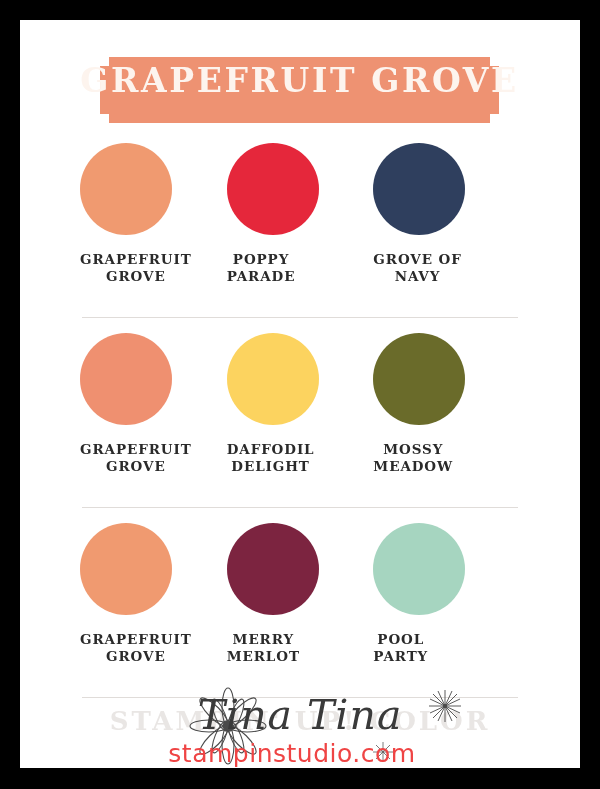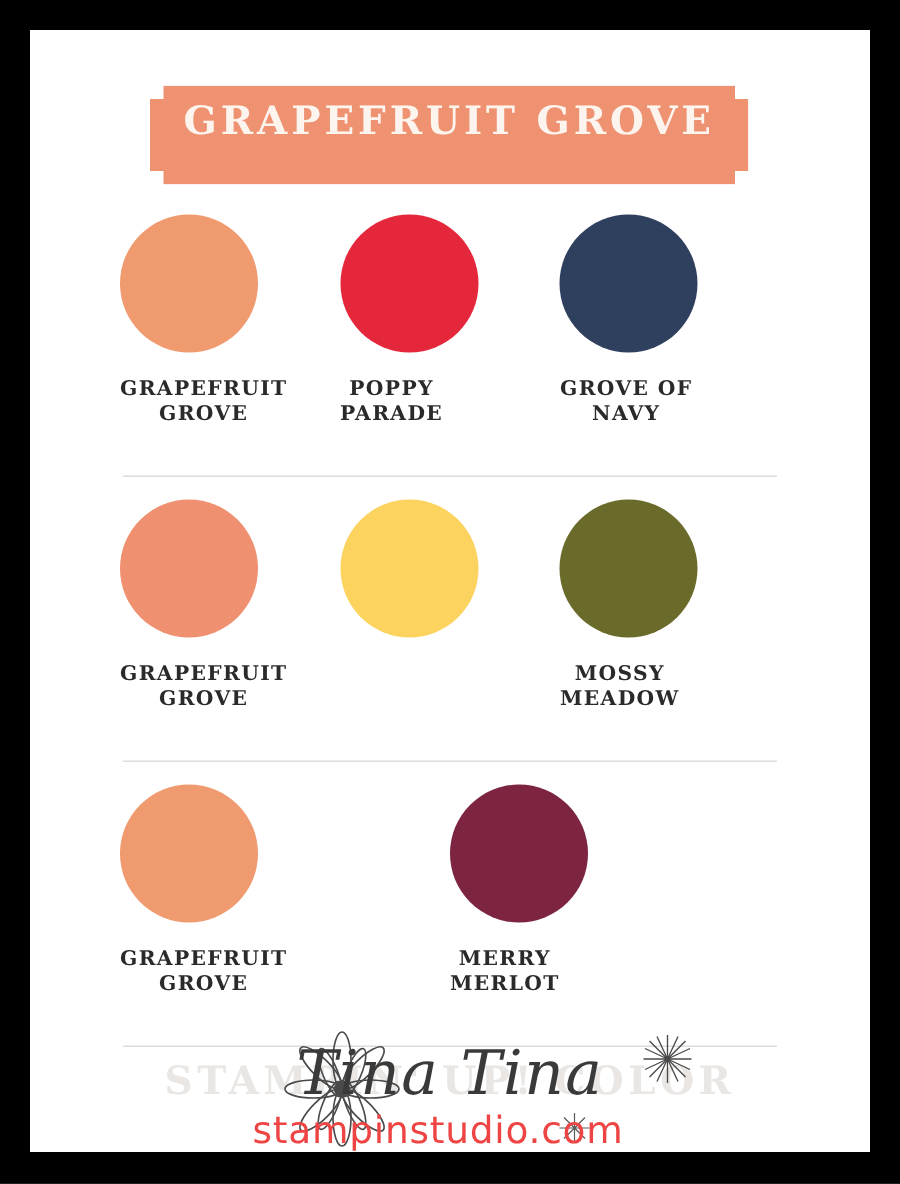--- a/index.html
+++ b/index.html
@@ -60,21 +60,21 @@
   }
   .banner-title {
     position: absolute;
     inset: 0;
     display: flex;
     align-items: center;
     justify-content: center;
     color: #fdf4ee;
     font-family: "DejaVu Serif", "Liberation Serif", serif;
     font-weight: 700;
-    font-size: 26px;
+    font-size: 33px;
     letter-spacing: 2.6px;
     white-space: nowrap;
     padding-bottom: 19px;
     box-sizing: border-box;
   }
 
   
   .rows {
     position: absolute;
     left: 0;
@@ -221,20 +221,24 @@
         <div class="cells">
           <div class="cell">
             <div class="dot" style="background:#ef9070"></div>
             <div class="dot-label">
               <div>GRAPEFRUIT</div>
               <div>GROVE</div>
             </div>
           </div>
           <div class="cell">
             <div class="dot" style="background:#fcd35f"></div>
+            <div class="dot-label">
+              <div>DAFFODIL</div>
+              <div>DELIGHT</div>
+            </div>
           </div>
           <div class="cell">
             <div class="dot" style="background:#6a6b2a"></div>
             <div class="dot-label">
               <div>MOSSY</div>
               <div>MEADOW</div>
             </div>
           </div>
         </div>
         <div class="divider" style="background: rgb(224, 220, 217);"></div>
@@ -247,20 +251,27 @@
             <div class="dot-label">
               <div>GRAPEFRUIT</div>
               <div>GROVE</div>
             </div>
           </div>
           <div class="cell">
             <div class="dot" style="background:#7c2440"></div>
             <div class="dot-label">
               <div>MERRY</div>
               <div>MERLOT</div>
+            </div>
+          </div>
+          <div class="cell">
+            <div class="dot" style="background:#a6d5c0"></div>
+            <div class="dot-label">
+              <div>POOL</div>
+              <div>PARTY</div>
             </div>
           </div>
         </div>
         <div class="divider" style="background: rgb(224, 220, 217);"></div>
       </div>
 
     </div>
 
     <div class="watermark">
       <div class="wm-ghost">STAMPIN' UP! COLOR</div>

